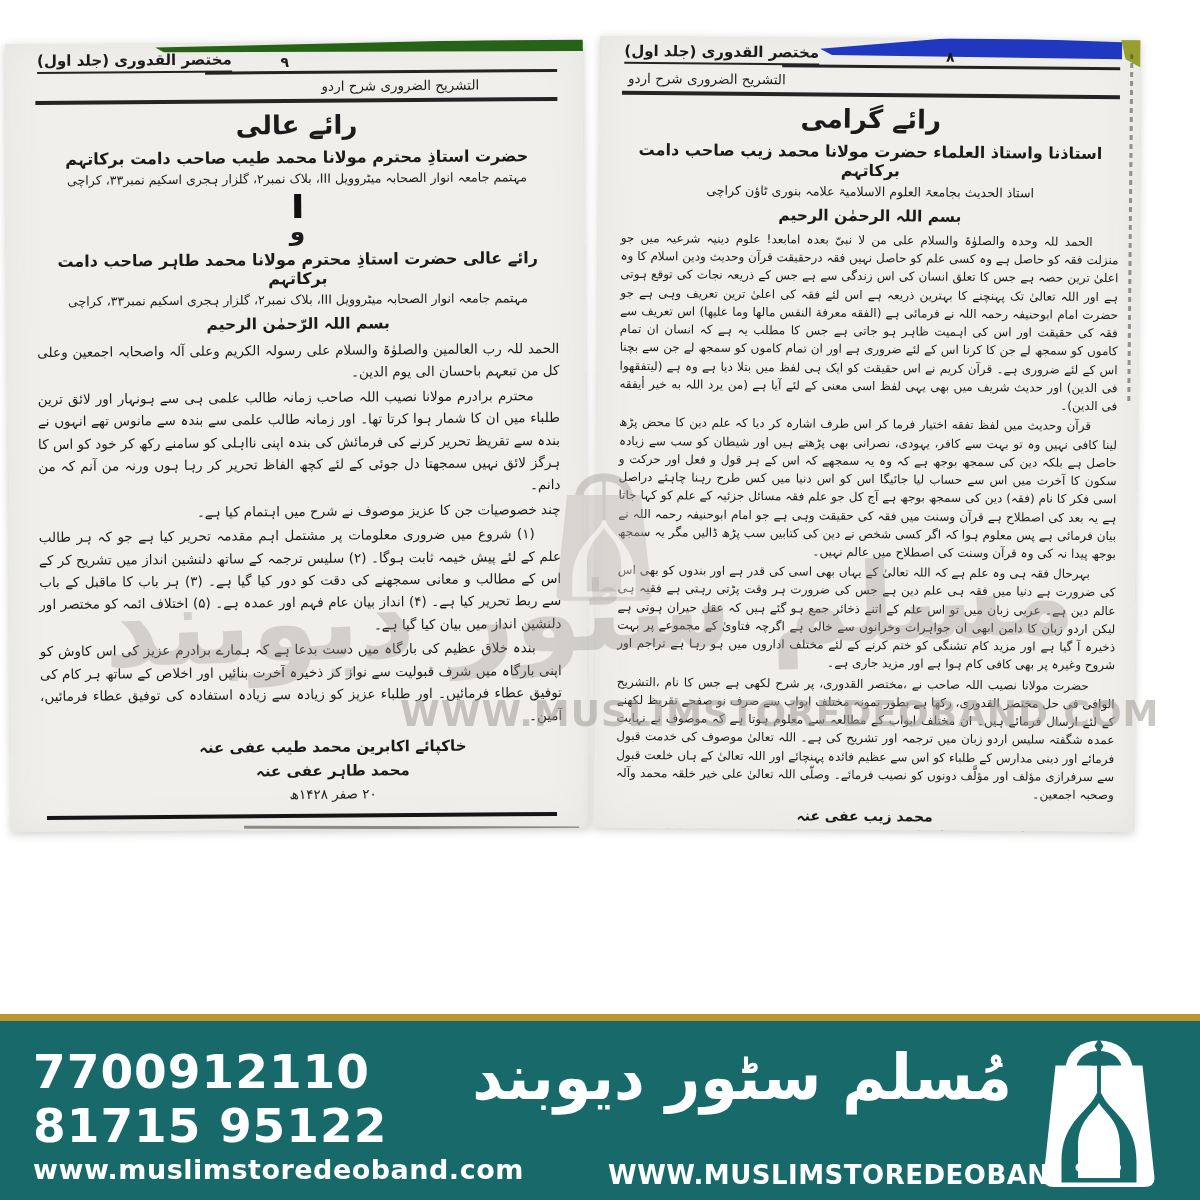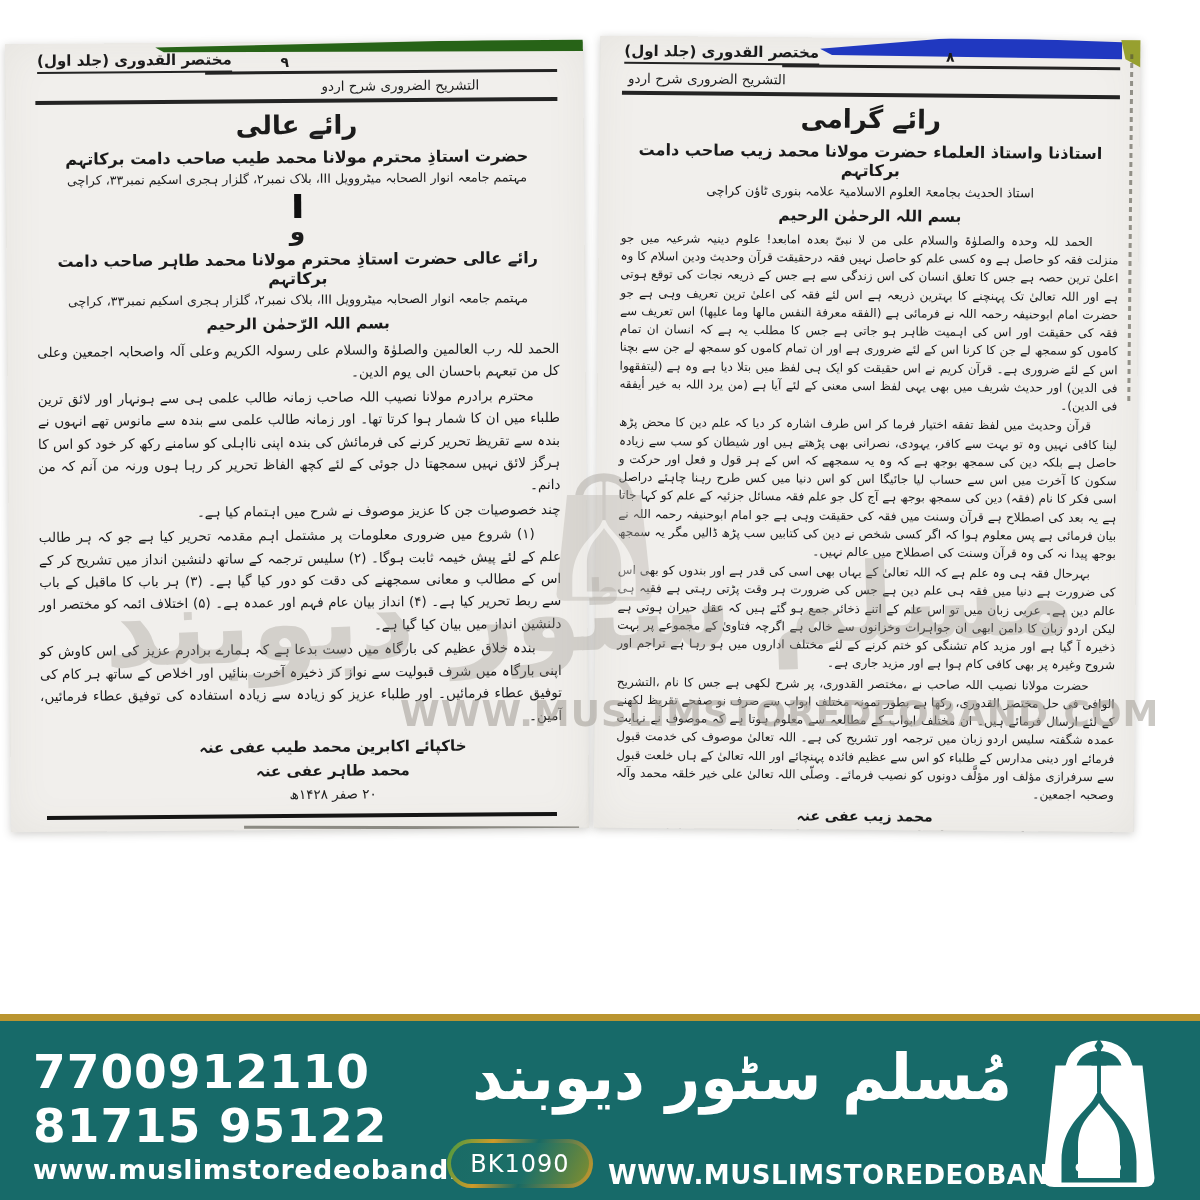--- a/index.html
+++ b/index.html
@@ -156,25 +156,20 @@
     <circle cx="50" cy="14" r="3" fill="#9a958e"></circle>
   </svg>
 </div>
 
 <div class="banner">
   <div class="gold-line"></div>
   <div class="phone phone-1">7700912110</div>
   <div class="phone phone-2">81715 95122</div>
   <div class="site-small">www.muslimstoredeoband.com</div>
 
-  <div class="sku-pill">
-    <div class="sku-inner">
-      <span class="sku-text">BK1090</span>
-    </div>
-  </div>
 
   <div class="logo-callig">مُسلم سٹور دیوبند</div>
   <div class="site-caps">WWW.MUSLIMSTOREDEOBAND.COM</div>
 
   <svg class="bag-logo" viewBox="0 0 100 110" xmlns="http://www.w3.org/2000/svg">
     <path d="M31 30 C31 7 69 7 69 30" fill="none" stroke="#ffffff" stroke-width="7"></path>
     <circle cx="31" cy="31" r="6" fill="#ffffff"></circle>
       <circle cx="31" cy="31" r="2.3" fill="#176a69"></circle>
     <circle cx="69" cy="31" r="6" fill="#ffffff"></circle>
       <circle cx="69" cy="31" r="2.3" fill="#176a69"></circle>

